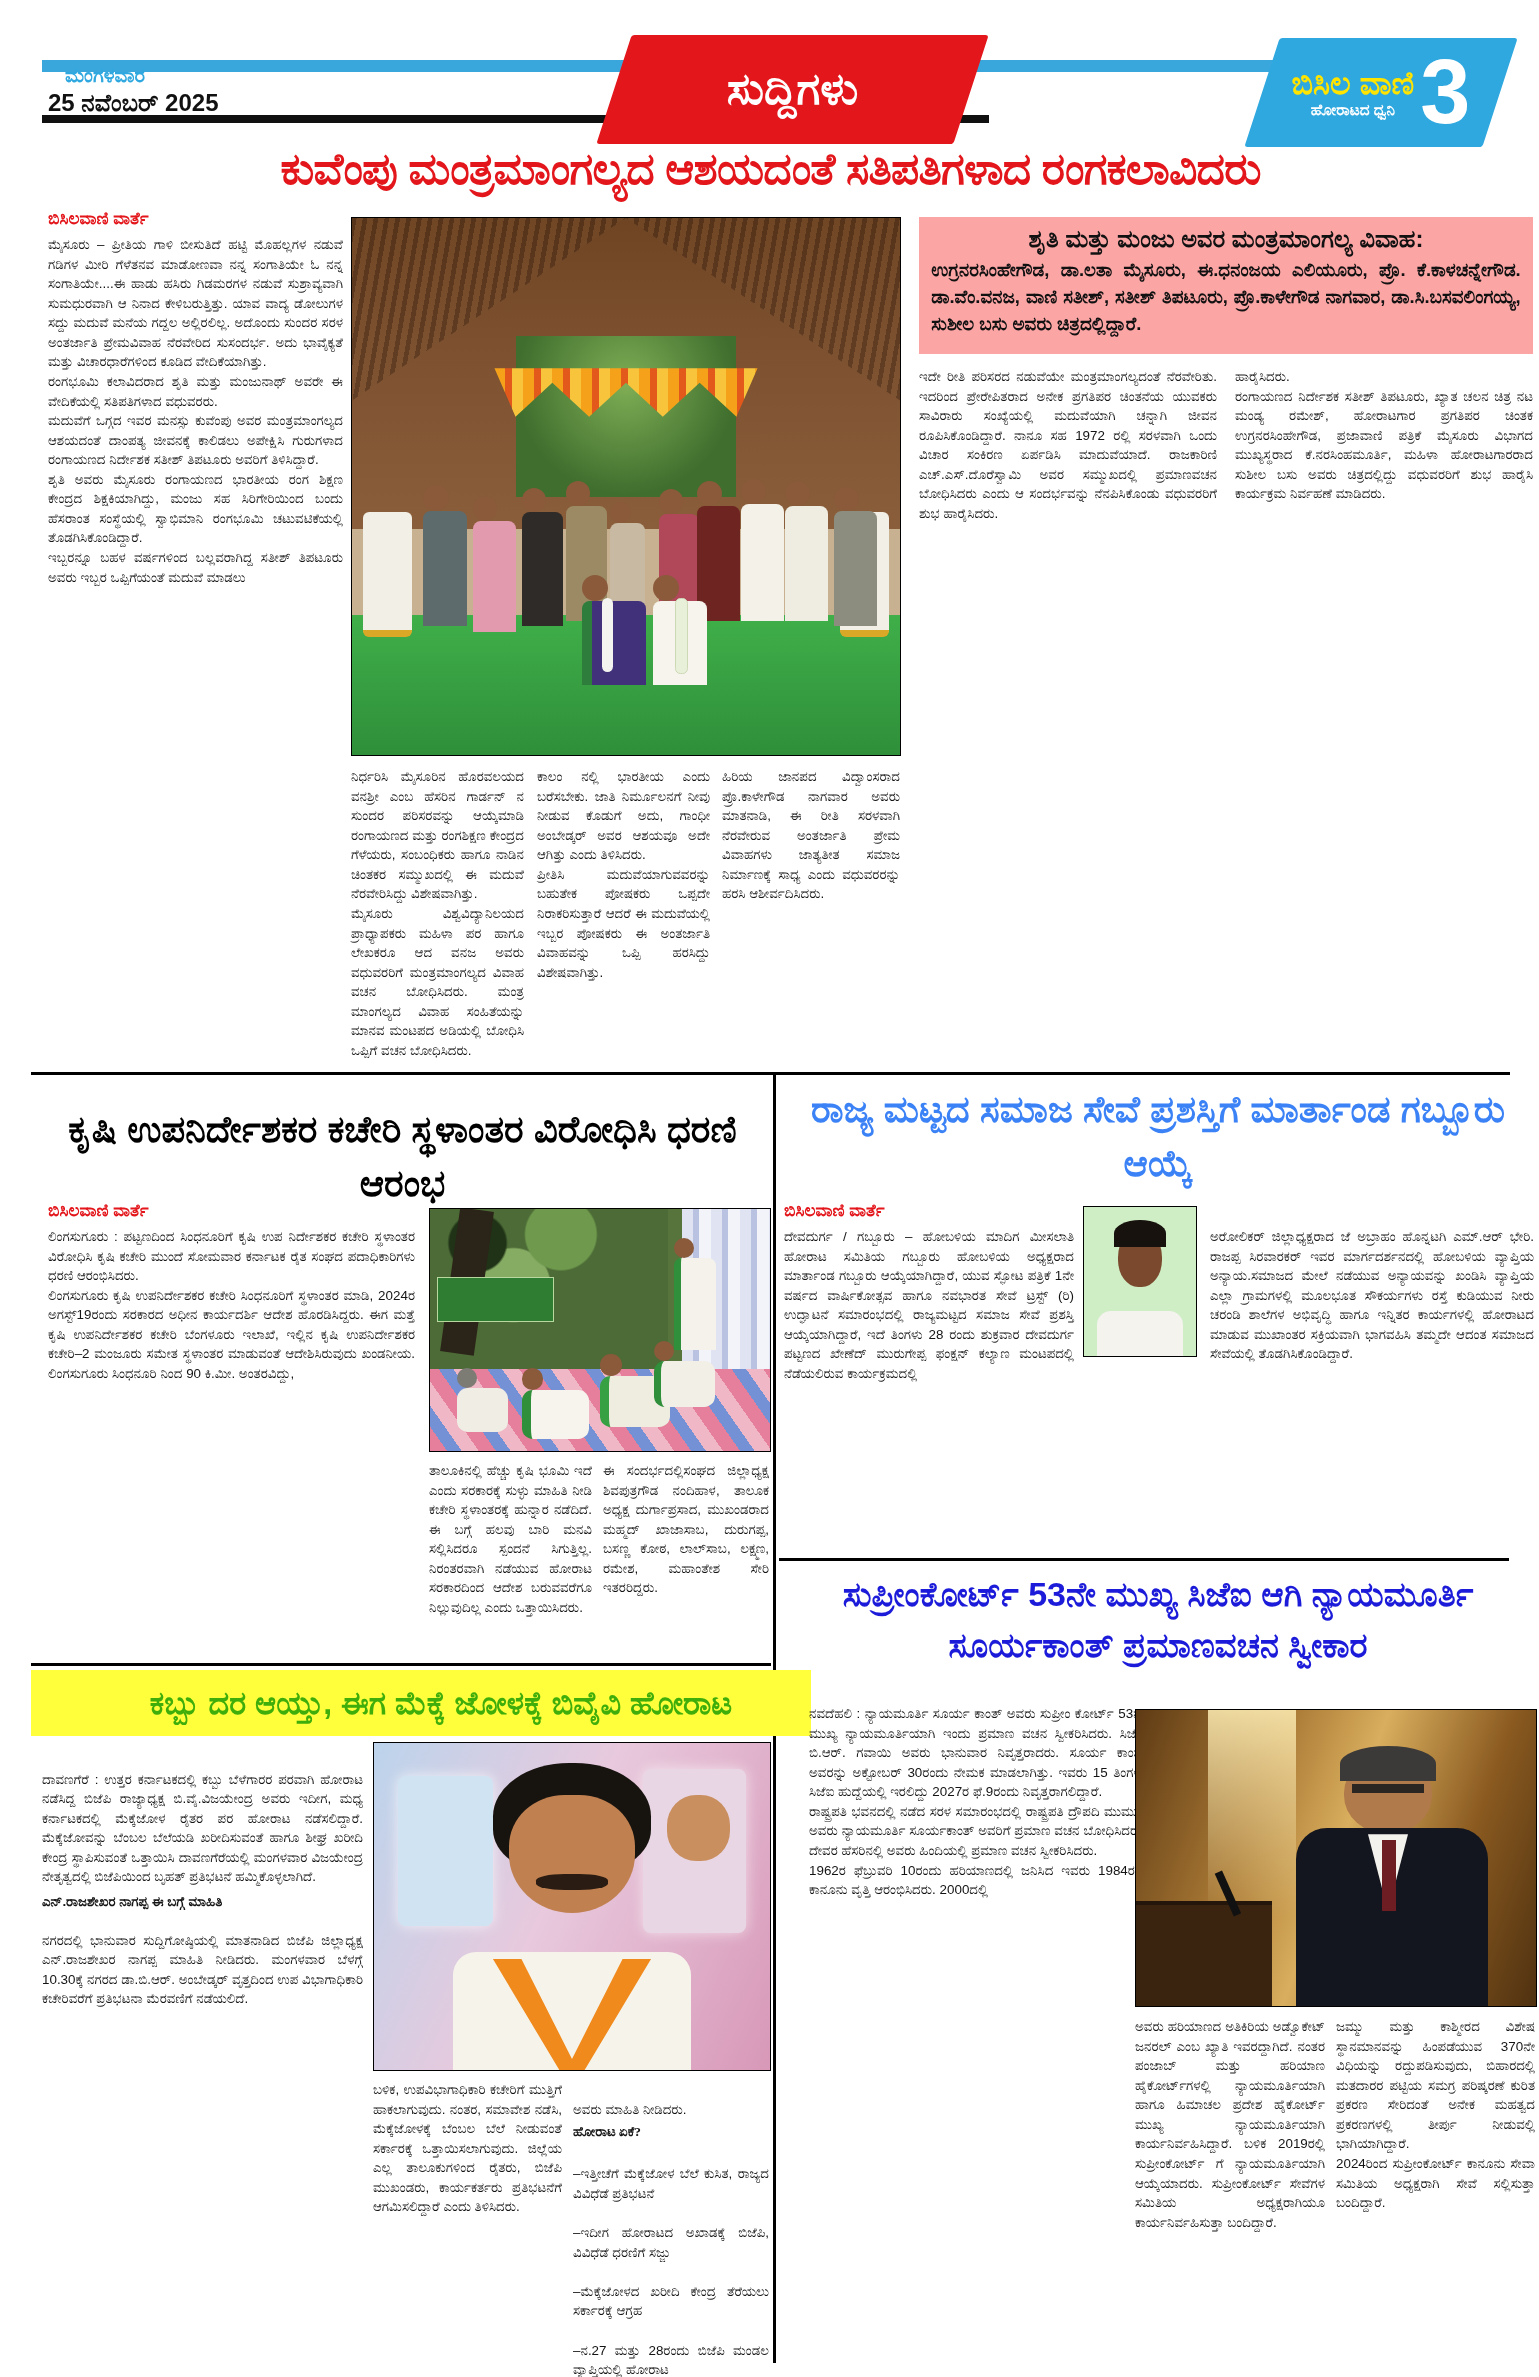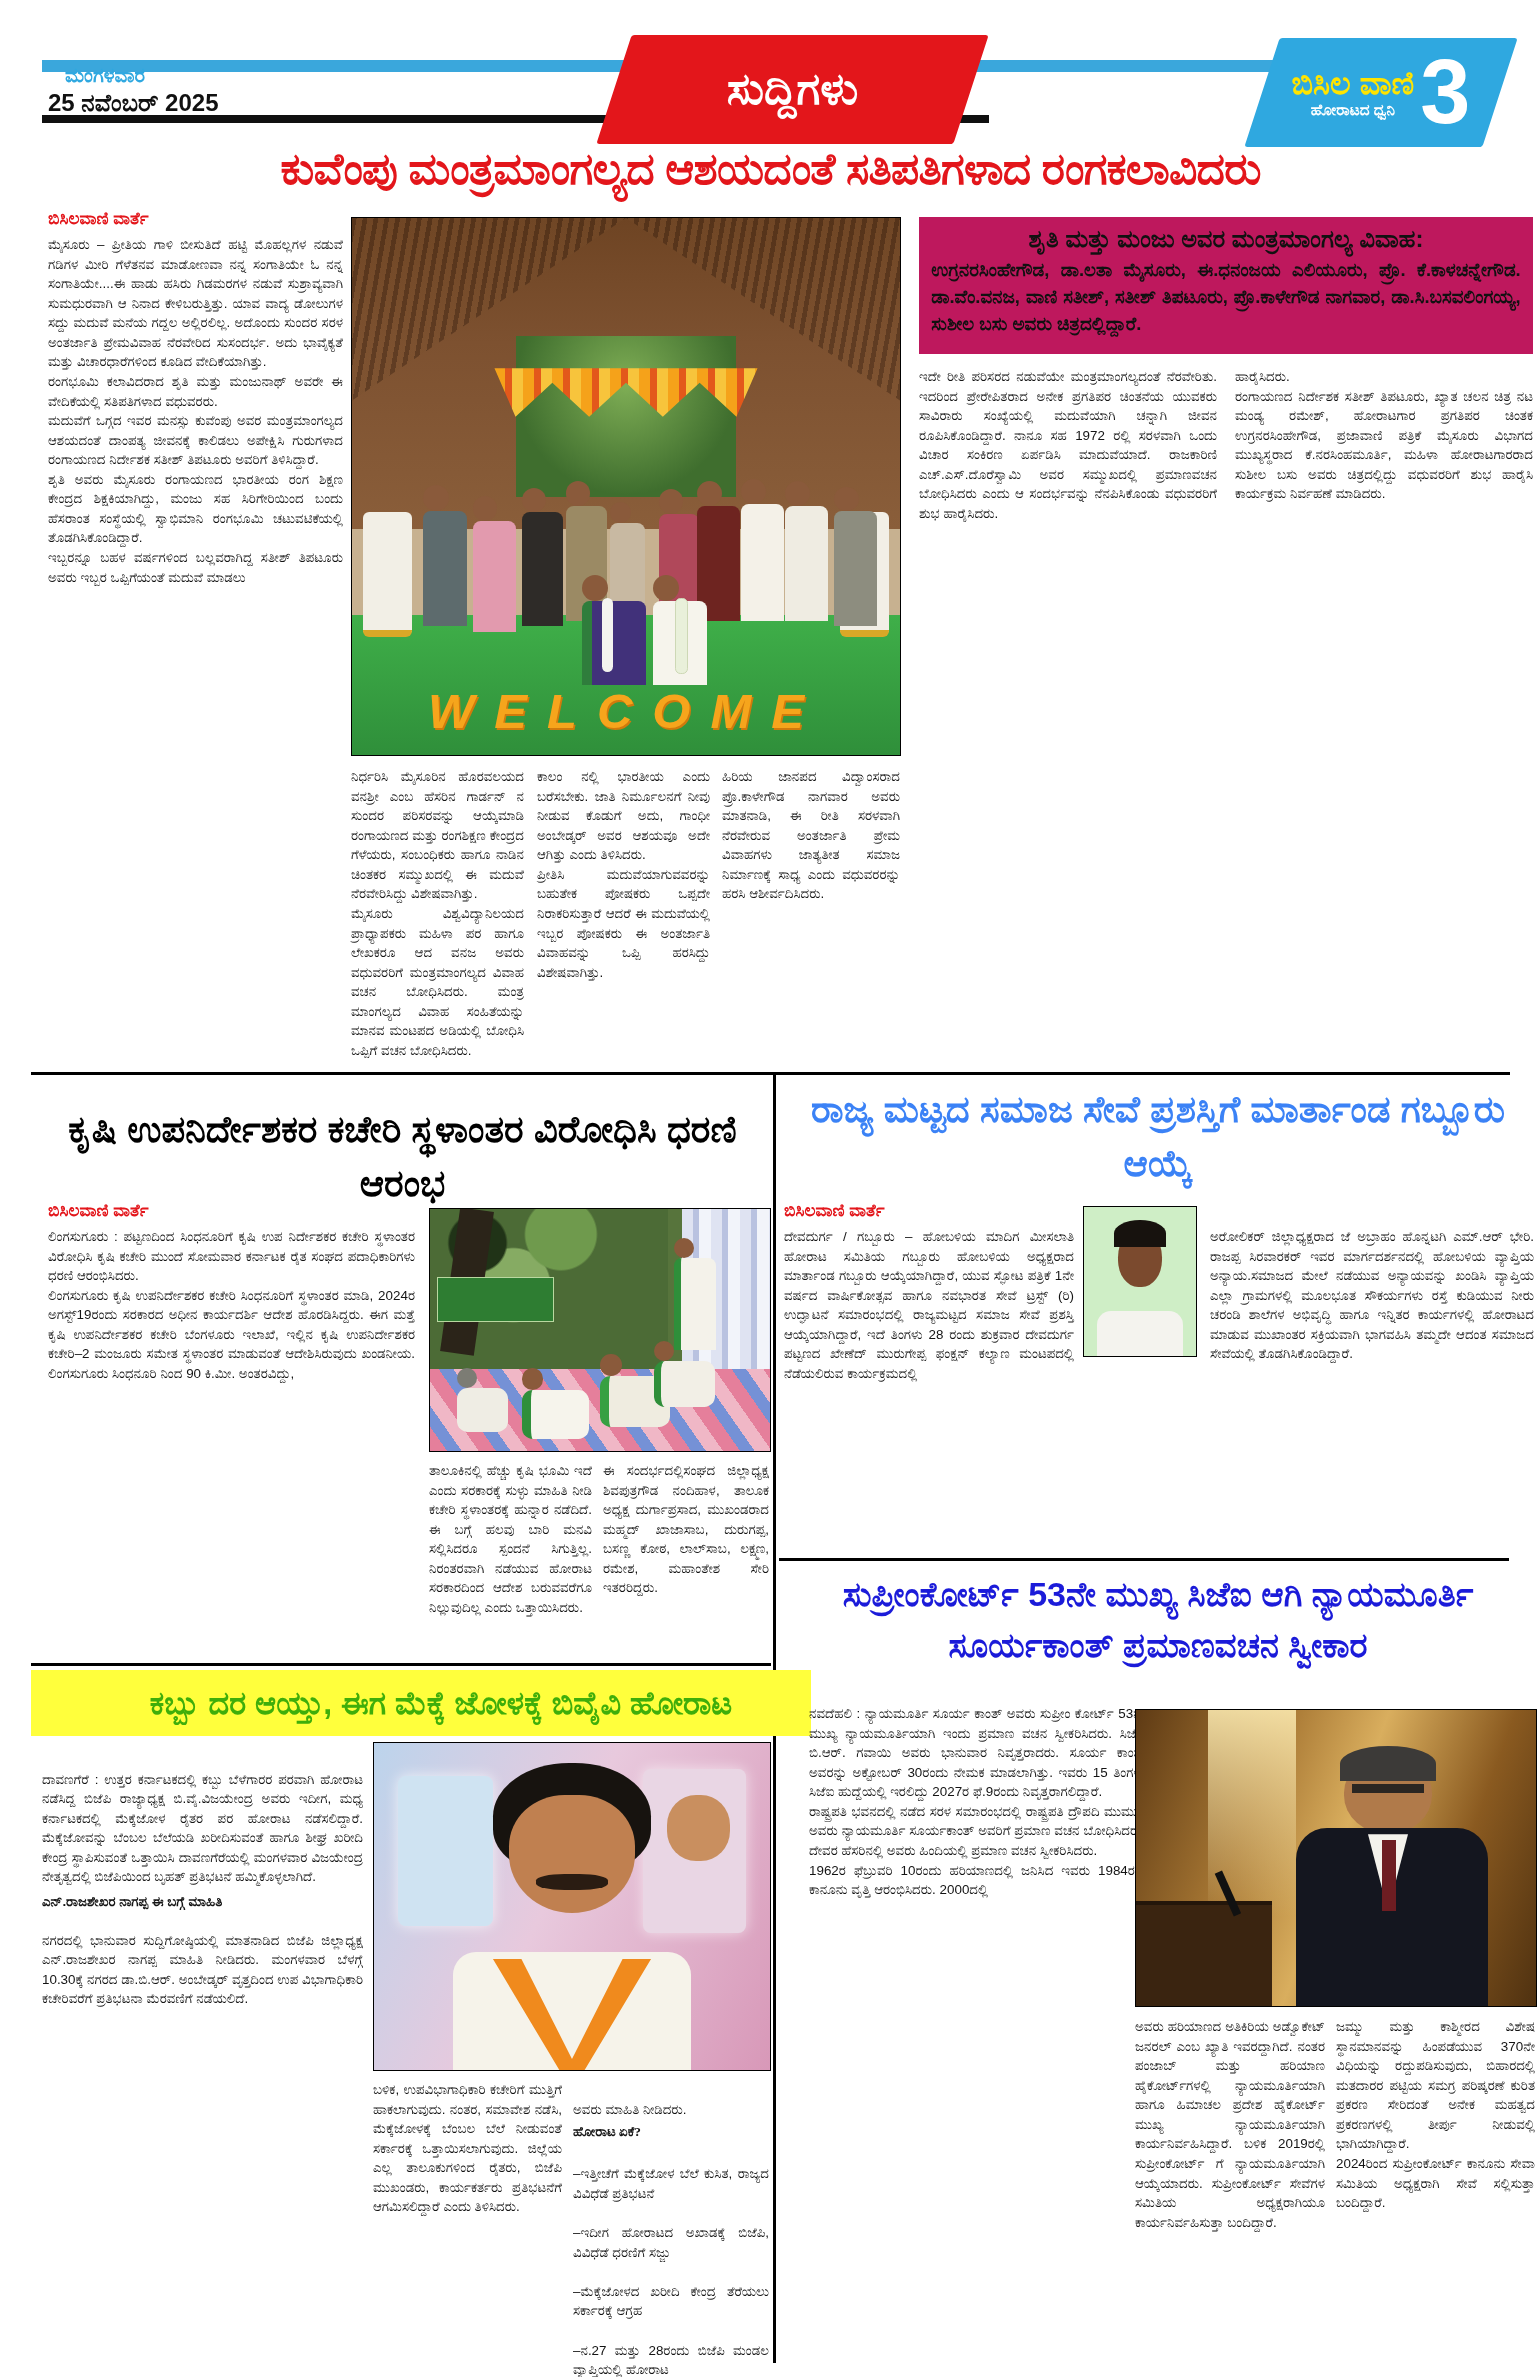--- a/index.html
+++ b/index.html
@@ -11,21 +11,21 @@
   
   .blueband{background:#3aa7dc;height:11.5px;}
   .blackband{background:#101010;height:7.7px;}
   .tag{transform:skewX(-18deg);border-radius:3.1px;}
   .tag-inner{transform:skewX(18deg);width:100%;height:100%;display:flex;align-items:center;justify-content:center;flex-direction:column;}
   
   .photo{border:1.5px solid #000;overflow:hidden;}
   .fig{position:absolute;}
   .head{border-radius:50%;background:#8a5a3b;}
   .torso{border-radius:7.7px 7.7px 0 0;}
-  .greenbox{background:#be185d;}
+  .greenbox{background:#fca5a5;}
   .vline{background:#000;width:3.1px;}
   .hline{background:#000;height:3.1px;}
 </style>
 </head>
 <body>
 
 <div class="abs blueband" style="left:42px;top:60px;width:1453px;"></div>
 <div class="abs" style="left:65px;top:64px;color:#2fa8e0;font-weight:bold;font-size:20px;">ಮಂಗಳವಾರ</div>
 <div class="abs" style="left:48px;top:89px;color:#111;font-weight:bold;font-size:24px;">25 ನವೆಂಬರ್ 2025</div>
 <div class="abs blackband" style="left:42px;top:115px;width:947px;"></div>
@@ -54,21 +54,20 @@
 ಮದುವೆಗೆ ಒಗ್ಗದ ಇವರ ಮನಸ್ಸು ಕುವೆಂಪು ಅವರ ಮಂತ್ರಮಾಂಗಲ್ಯದ ಆಶಯದಂತೆ ದಾಂಪತ್ಯ ಜೀವನಕ್ಕೆ ಕಾಲಿಡಲು ಅಪೇಕ್ಷಿಸಿ ಗುರುಗಳಾದ ರಂಗಾಯಣದ ನಿರ್ದೇಶಕ ಸತೀಶ್ ತಿಪಟೂರು ಅವರಿಗೆ ತಿಳಿಸಿದ್ದಾರೆ.
 ಶೃತಿ ಅವರು ಮೈಸೂರು ರಂಗಾಯಣದ ಭಾರತೀಯ ರಂಗ ಶಿಕ್ಷಣ ಕೇಂದ್ರದ ಶಿಕ್ಷಕಿಯಾಗಿದ್ದು, ಮಂಜು ಸಹ ಸಿರಿಗೇರಿಯಿಂದ ಬಂದು ಹೆಸರಾಂತ ಸಂಸ್ಥೆಯಲ್ಲಿ ಸ್ವಾಭಿಮಾನಿ ರಂಗಭೂಮಿ ಚಟುವಟಿಕೆಯಲ್ಲಿ ತೊಡಗಿಸಿಕೊಂಡಿದ್ದಾರೆ.
 ಇಬ್ಬರನ್ನೂ ಬಹಳ ವರ್ಷಗಳಿಂದ ಬಲ್ಲವರಾಗಿದ್ದ ಸತೀಶ್ ತಿಪಟೂರು ಅವರು ಇಬ್ಬರ ಒಪ್ಪಿಗೆಯಂತೆ ಮದುವೆ ಮಾಡಲು</div>
 
 <div class="abs photo" style="left:351px;top:217px;width:548px;height:537px;background:#c7b190;">
   <div class="abs" style="left:0;top:0;width:100%;height:58%;background:linear-gradient(180deg,#6e4423 0%,#7d5130 40%,#8a5e3a 100%);"></div>
   <div class="abs" style="left:0;top:0;width:100%;height:40%;background:repeating-linear-gradient(100deg,rgba(40,20,8,.35) 0 4.6px,rgba(120,80,45,.2) 4.6px 10.7px);clip-path:polygon(0 85%,50% 0,100% 85%,100% 0,0 0);"></div>
   <div class="abs" style="left:30%;top:22%;width:40%;height:30%;background:radial-gradient(circle at 50% 30%,#7fae55,#3f6e2e 70%);"></div>
   <div class="abs" style="left:26%;top:28%;width:48%;height:9%;background:repeating-linear-gradient(90deg,#f5a21a 0 10.7px,#e3581b 10.7px 18.4px,#f7c43c 18.4px 29px);clip-path:polygon(0 0,100% 0,92% 100%,78% 30%,64% 100%,50% 30%,36% 100%,22% 30%,8% 100%);"></div>
   <div class="abs" style="left:0;bottom:0;width:100%;height:26%;background:linear-gradient(180deg,#3faf49,#2f8f3a);"></div>
-  <div class="abs" style="left:7%;bottom:3%;width:86%;text-align:center;color:#f6a51c;font-weight:bold;font-size:49px;letter-spacing:20px;font-style:italic;text-shadow:1.5px 1.5px 0 #d07a0c;">WELCOME</div>
 
   <div class="abs" style="left:2%;bottom:22%;width:9%;height:22%;background:#f2efe6;border-bottom:7.7px solid #d9a827;border-radius:6.1px;"></div>
   <div class="abs" style="right:2%;bottom:22%;width:9%;height:22%;background:#f2efe6;border-bottom:7.7px solid #d9a827;border-radius:6.1px;"></div>
 
   <div class="fig" style="left:13%;bottom:24%;">
       <div class="head" style="width:26px;height:26px;"></div>
       <div class="torso" style="width:44px;height:115px;background:#5d6b6d;"></div>
     </div>
   <div class="fig" style="left:22%;bottom:23%;">
       <div class="head" style="width:24.5px;height:24.5px;"></div>

